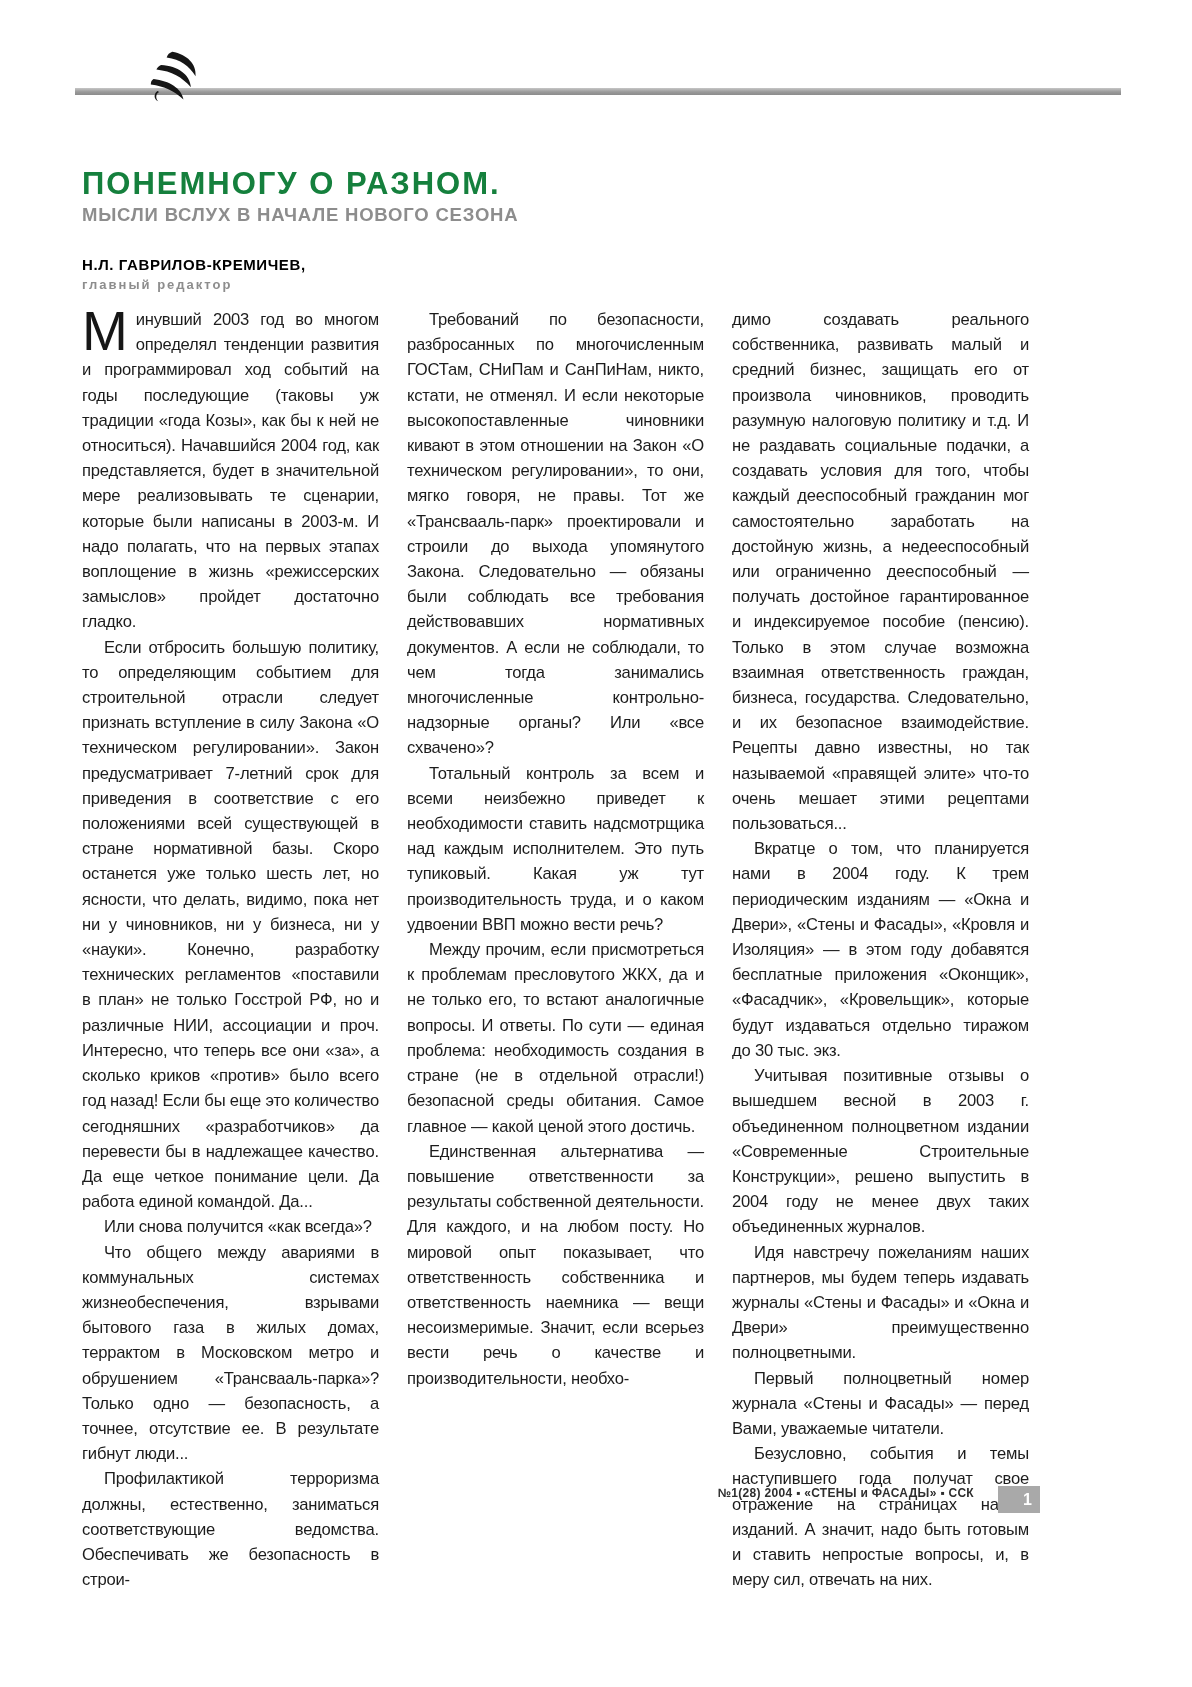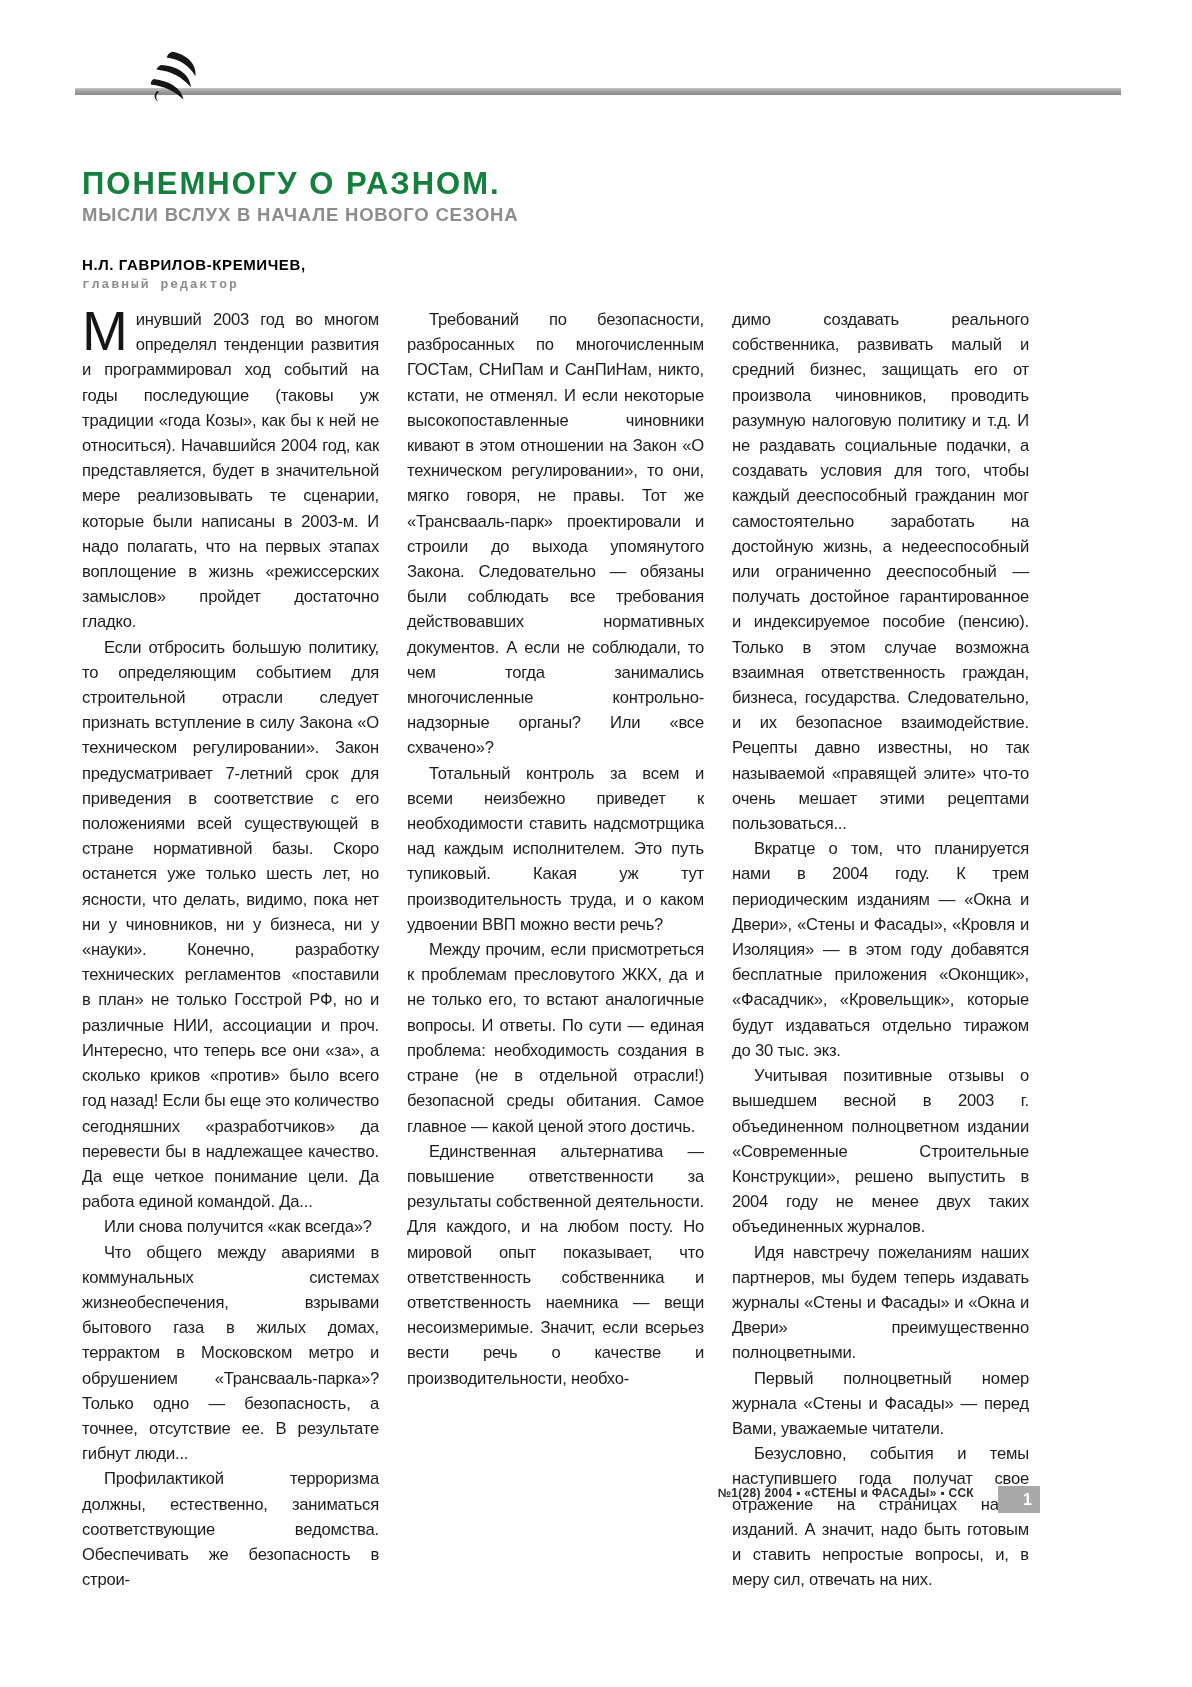--- a/index.html
+++ b/index.html
@@ -25,21 +25,21 @@
   }
   .subtitle {
     position:absolute; left:82px; top:204px;
     font-size:18.5px; font-weight:bold; letter-spacing:0.8px; color:#8d8d8d;
     white-space:nowrap;
     text-align:right;
   }
 
   .author { position:absolute; left:82px; top:256px; }
   .author-name { font-size:15px; font-weight:bold; color:#000000; letter-spacing:0.6px; }
-  .author-role { font-size:13px; font-weight:bold; color:#8d8d8d; letter-spacing:2px; margin-top:4px;font-family:Liberation Mono, monospace; }
+  .author-role { font-size:13px; font-weight:bold; color:#8d8d8d; letter-spacing:2px; margin-top:4px; }
 
   .columns {
     position:absolute; left:82px; top:307px; width:948px;
     display:flex; gap:28px;
   }
   .col {
     flex:0 0 297px; width:297px;
     font-size:16.6px; line-height:25.2px; letter-spacing:-0.2px;
     color:#1c1c1c; text-align:justify;
     hyphens:auto; -webkit-hyphens:auto;

